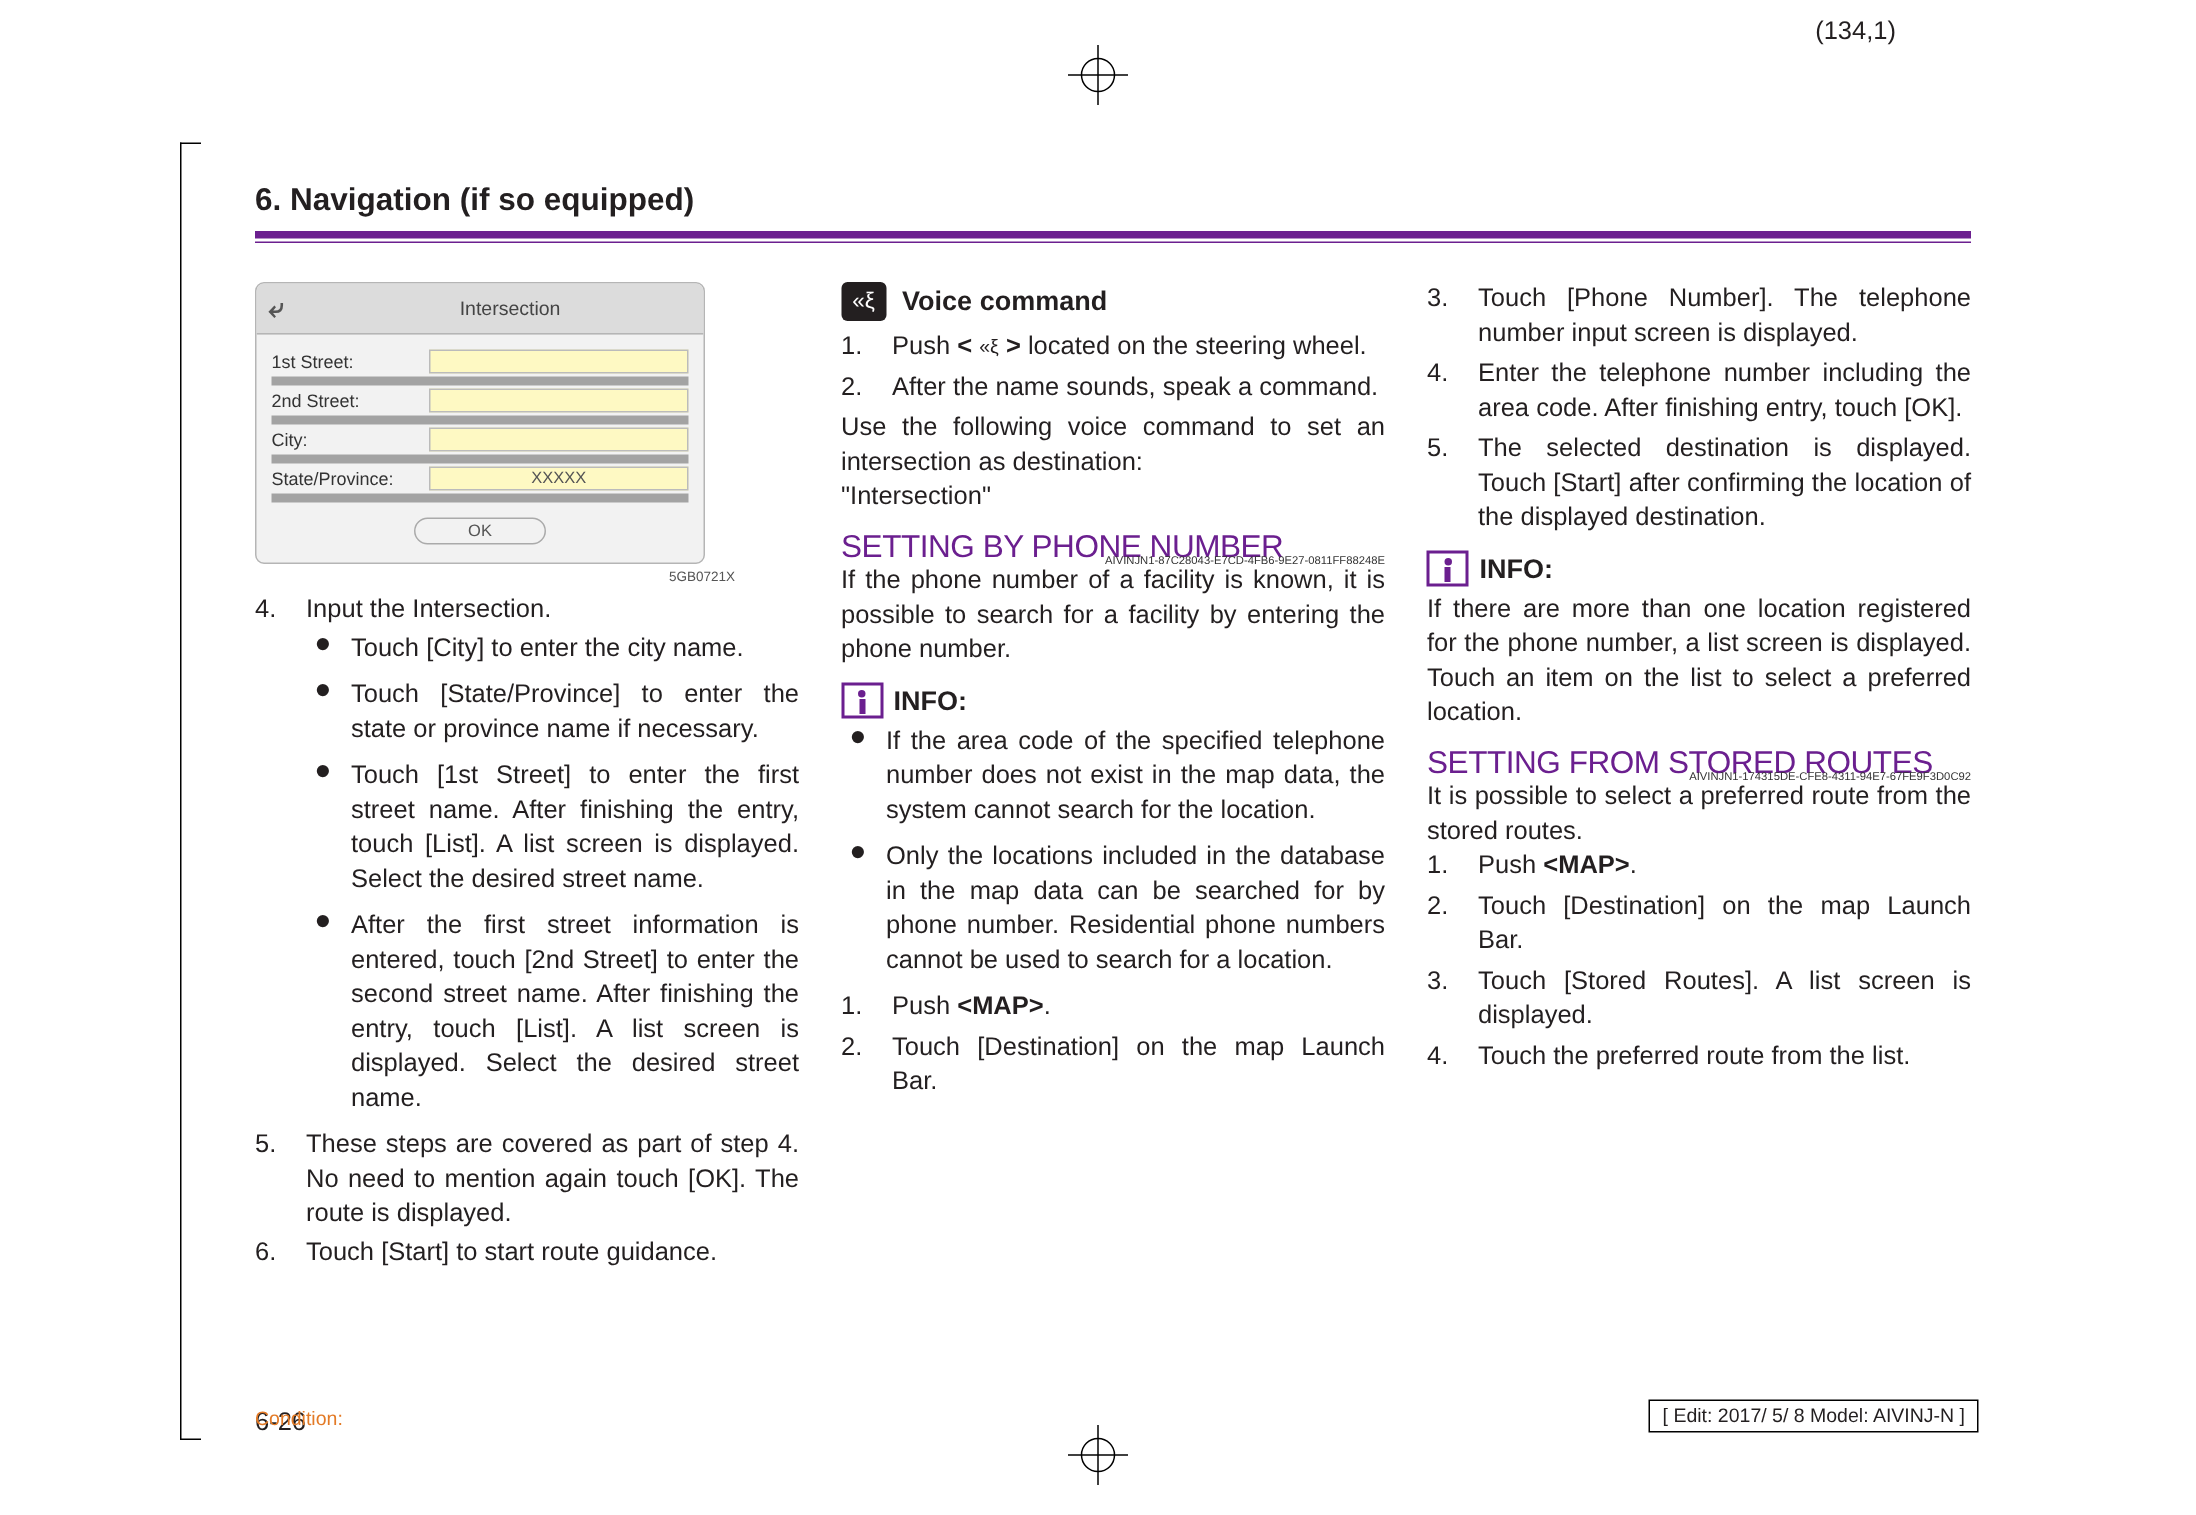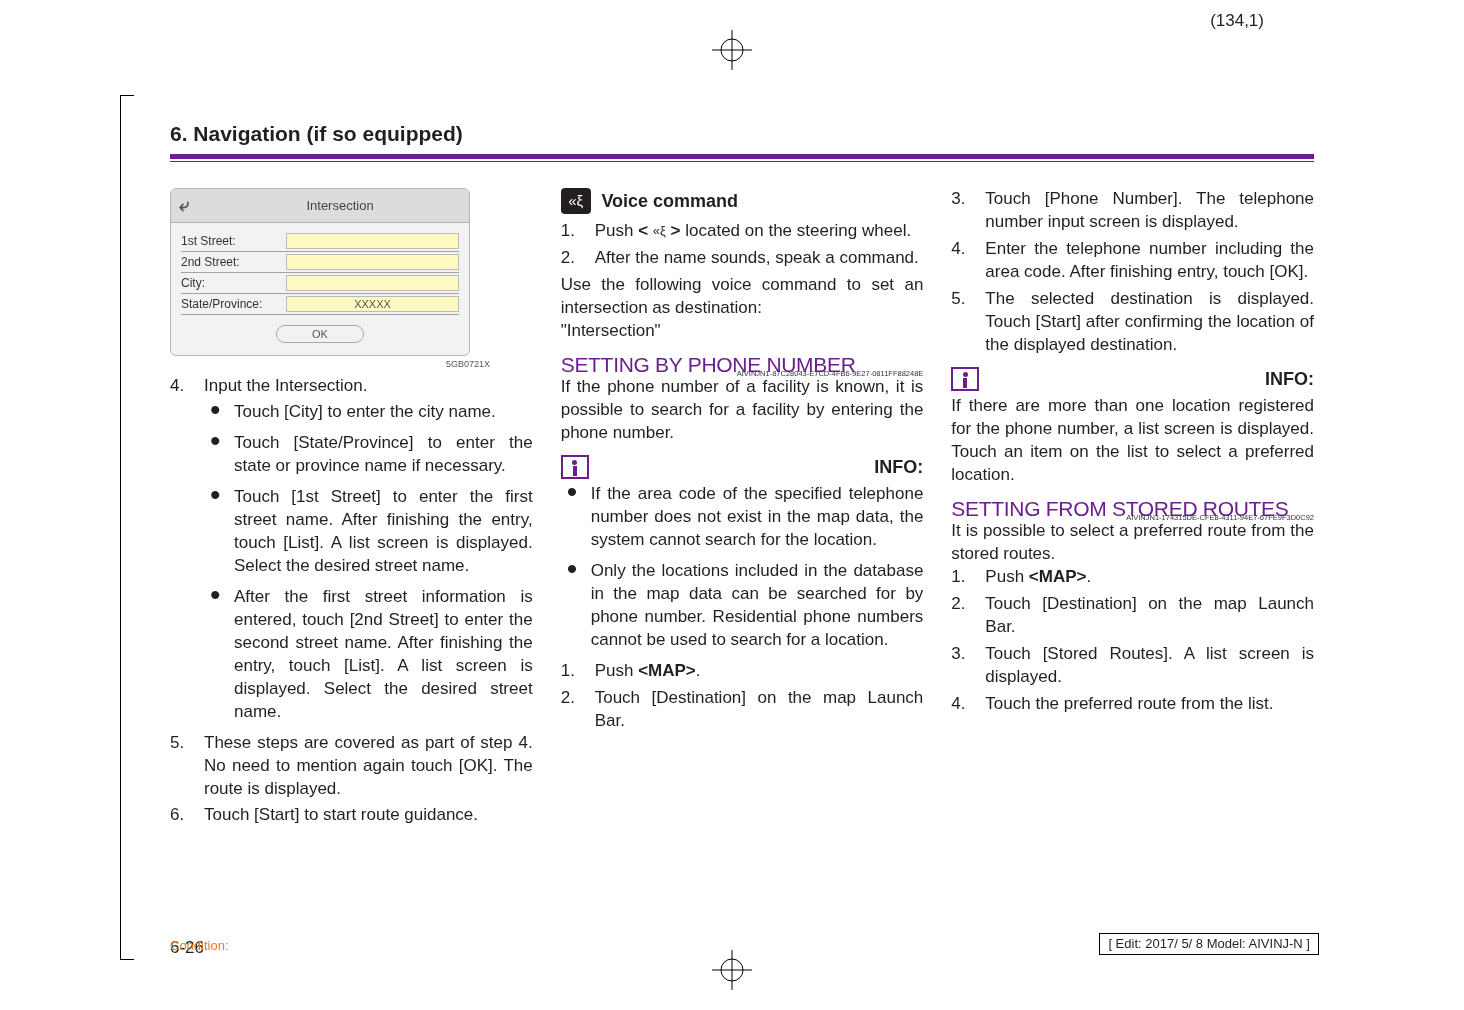--- a/index.html
+++ b/index.html
@@ -91,21 +91,21 @@
     font-weight: bold;
     font-size: 18px;
     margin-right: 60px;
     color: #555;
   }
   .ss-title { text-align: center; flex: 1; margin-left: -30px; font-size: 13px; color: #444; }
   .ss-body { padding: 8px 10px 12px; }
   .ss-row {
     display: flex;
     align-items: flex-start;
-    border-bottom: 1px solid #a3a3a3;
+    border-bottom: 6px solid #a3a3a3;
     padding: 2px 0;
   }
   .ss-label { width: 105px; color: #333; font-size: 12px; }
   .ss-field {
     flex: 1;
     height: 16px;
     background: #fef9c3;
     border: 1px solid #bbb;
     font-size: 11px;
     text-align: center;
@@ -197,21 +197,20 @@
     font-size: 7.5px;
     color: #333;
     letter-spacing: 0;
     position: relative;
     top: -2px;
   }
   .info-row {
     display: flex;
     align-items: center;
     margin: 10px 0 4px;
-    justify-content: space-between;
   }
   .info-icon {
     width: 28px; height: 24px;
     border: 2px solid #6b1f8f;
     display: flex;
     align-items: center;
     justify-content: center;
     margin-right: 7px;
   }
   .info-icon-inner {

